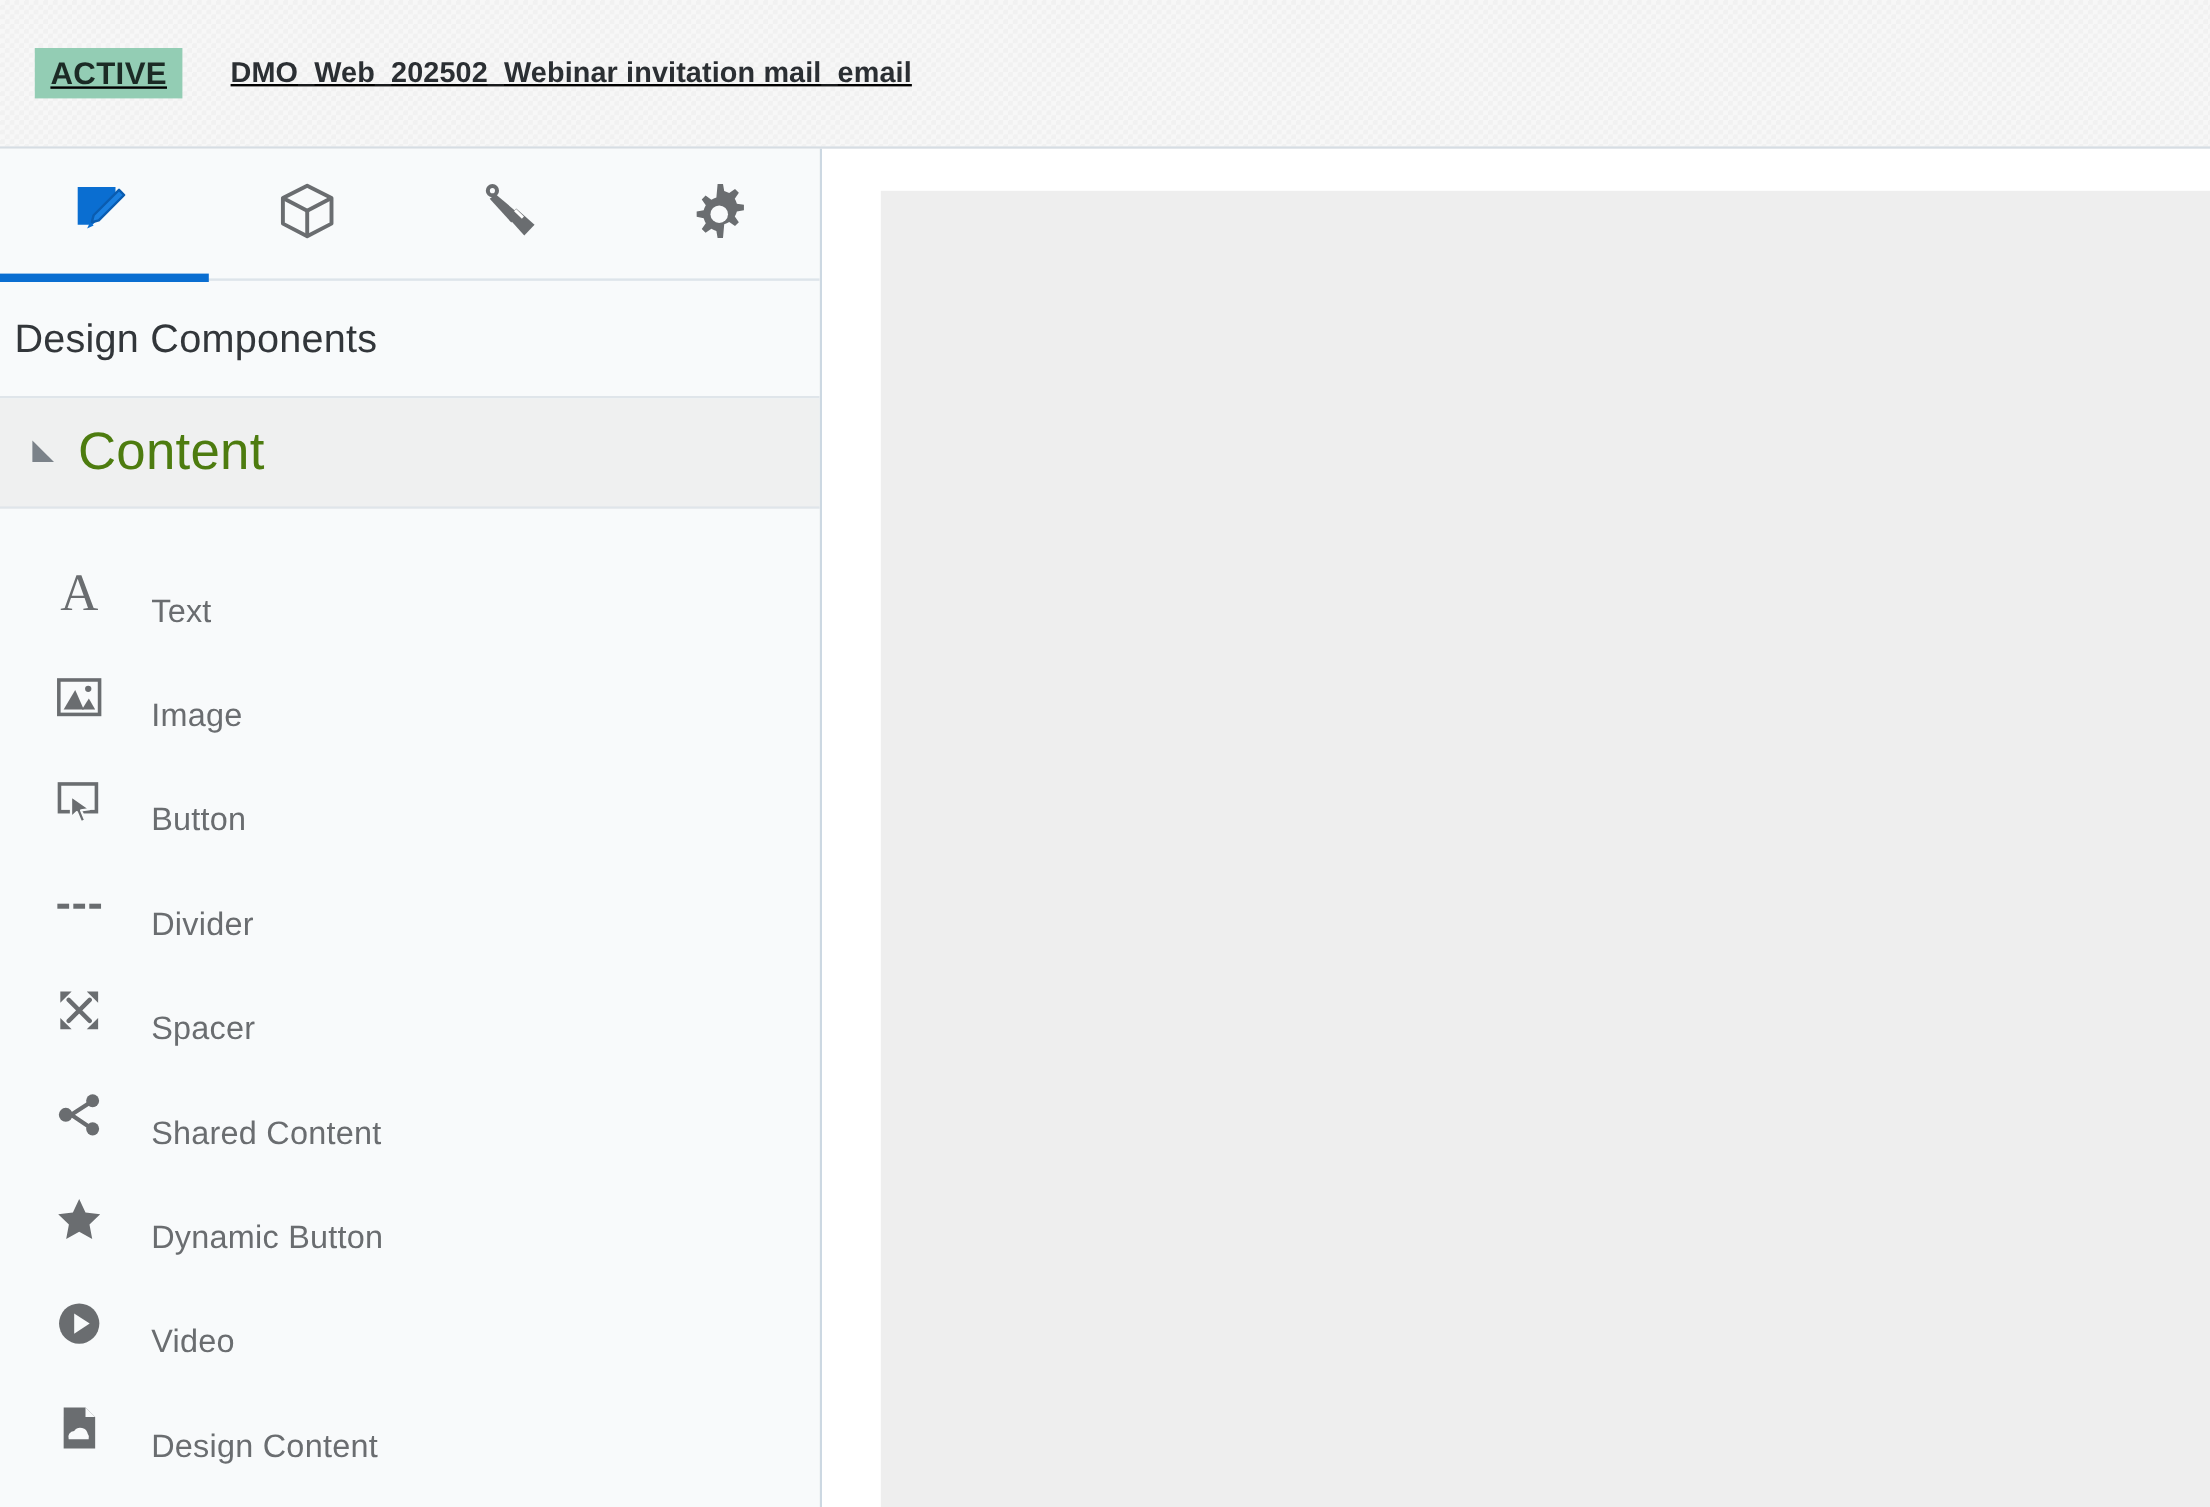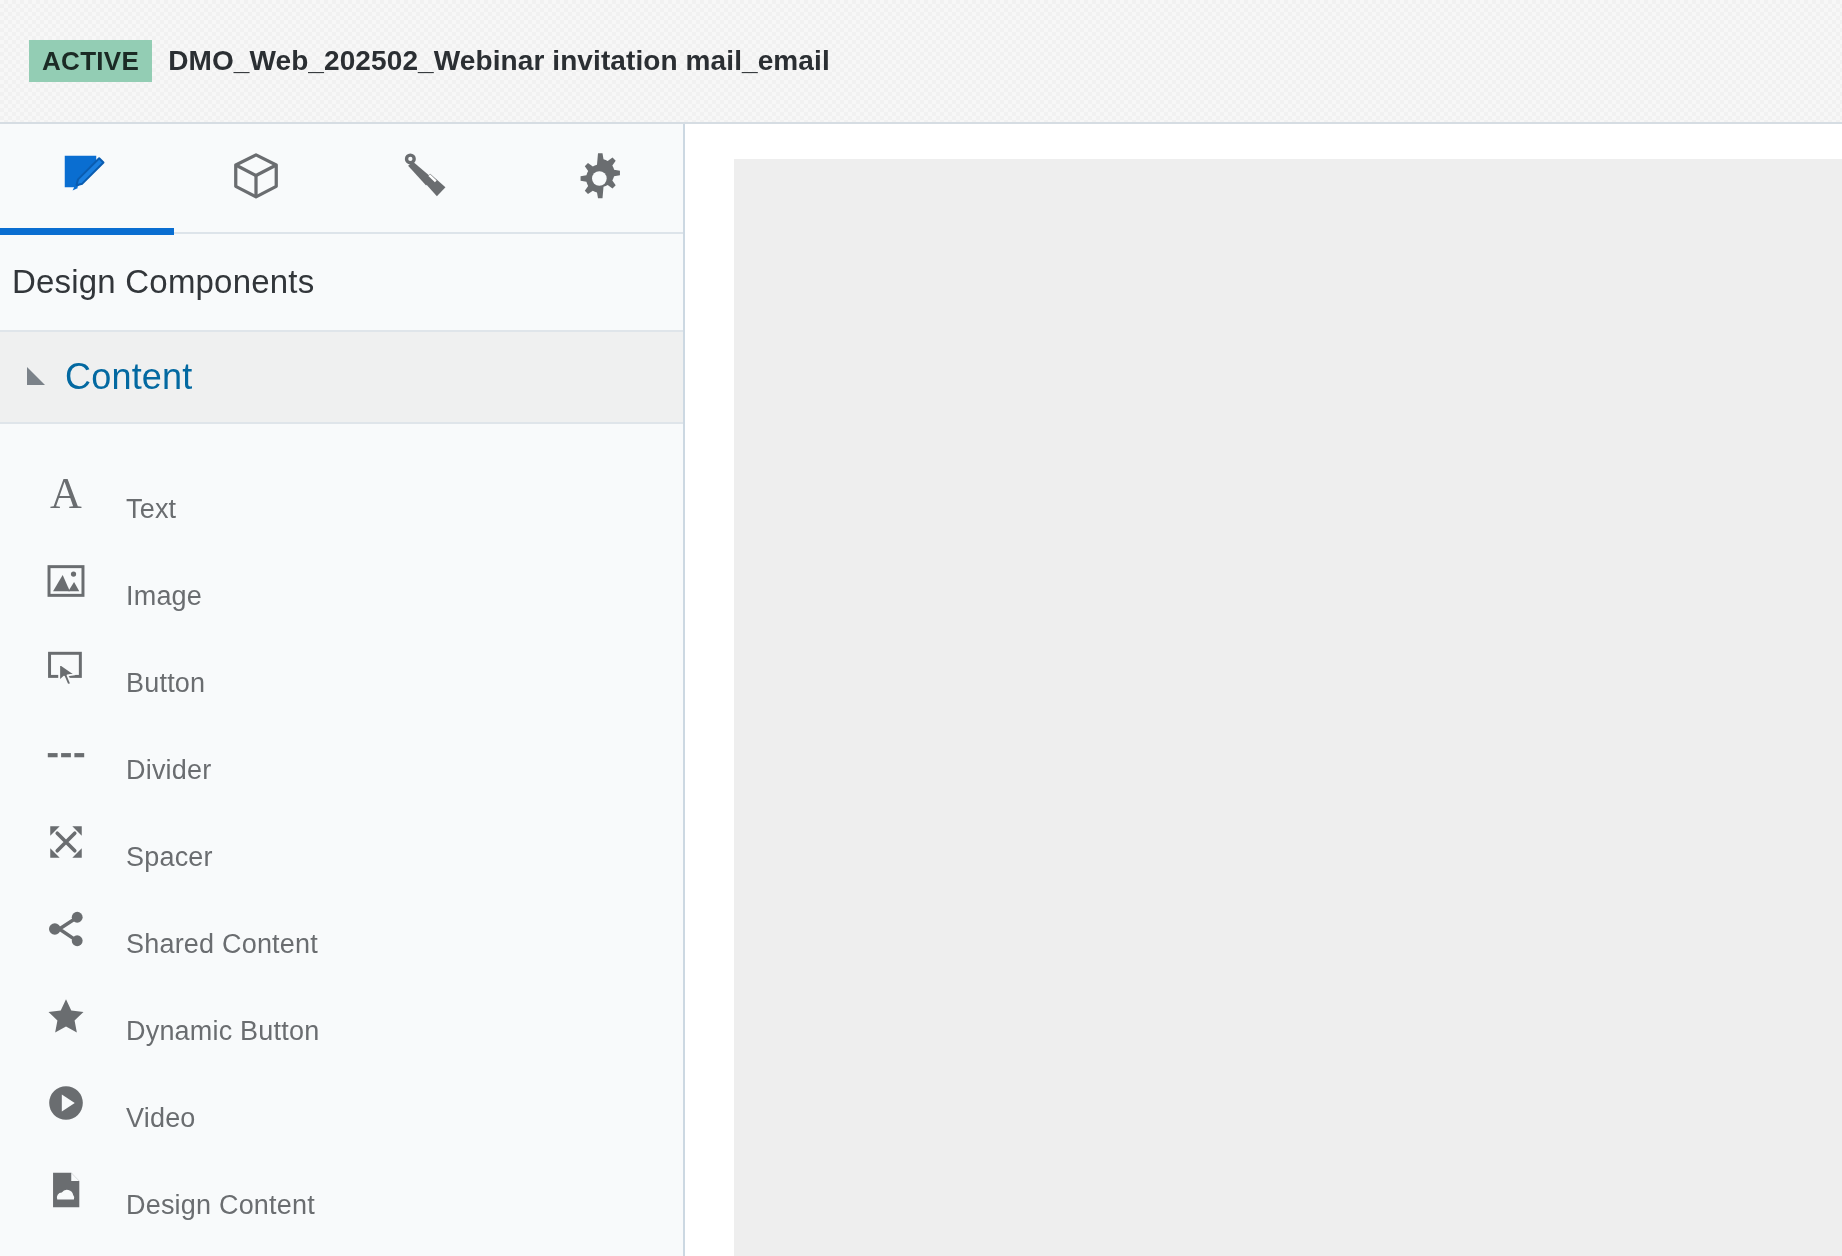--- a/index.html
+++ b/index.html
@@ -23,40 +23,41 @@
     background-color: #f7f7f7;
     background-image:
       linear-gradient(45deg, rgba(0,0,0,0.022) 25%, transparent 25%, transparent 75%, rgba(0,0,0,0.022) 75%),
       linear-gradient(45deg, rgba(0,0,0,0.022) 25%, transparent 25%, transparent 75%, rgba(0,0,0,0.022) 75%);
     background-size: 8px 8px;
     background-position: 0 0, 4px 4px;
     border-bottom: 2px solid #d6dde3;
     display: flex;
     align-items: center;
     padding-left: 29px;
+    text-decoration: underline;
   }
 
   .status-badge {
     display: inline-flex;
     align-items: center;
     justify-content: center;
     height: 42px;
     padding: 0 13px;
     background: #93cdb4;
     color: #1b2b25;
     font-size: 26px;
     font-weight: bold;
     letter-spacing: 0.3px;
     line-height: 1;
     font-family: "Liberation Sans", sans-serif;
   }
 
   .header-title {
-    margin-left: 16px;
-    font-size: 28px;
+    margin-left: 40px;
+    font-size: 24px;
     font-weight: bold;
     color: #2b2f33;
     letter-spacing: 0.1px;
     white-space: nowrap;
   }
 
   
   .body-wrap {
     position: absolute;
     left: 0; top: 124px;
@@ -134,22 +135,22 @@
     width: 0; height: 0;
     border-left: 18px solid #7b8289;
     border-bottom: 18px solid transparent;
     border-top: 0 solid transparent;
     transform: rotate(-90deg);
     margin-right: 20px;
     margin-top: -2px;
     flex: 0 0 auto;
   }
   .group-label {
-    font-size: 36px;
-    color: #0369a1;
+    font-size: 44px;
+    color: #4d7c0f;
     letter-spacing: 0.2px;
   }
 
   .comp-list {
     flex: 1;
     overflow: hidden;
     padding-top: 26px;
     background: #f8fafb;
   }
   .comp-item {

